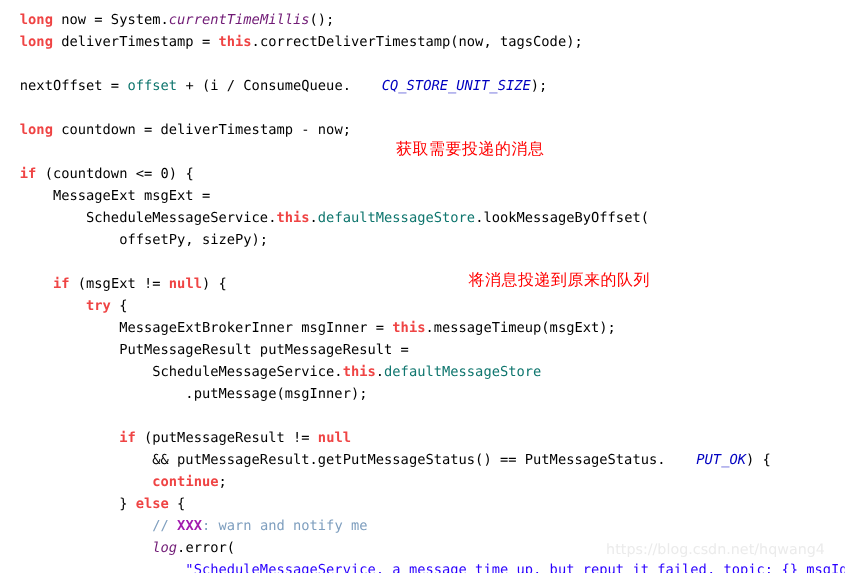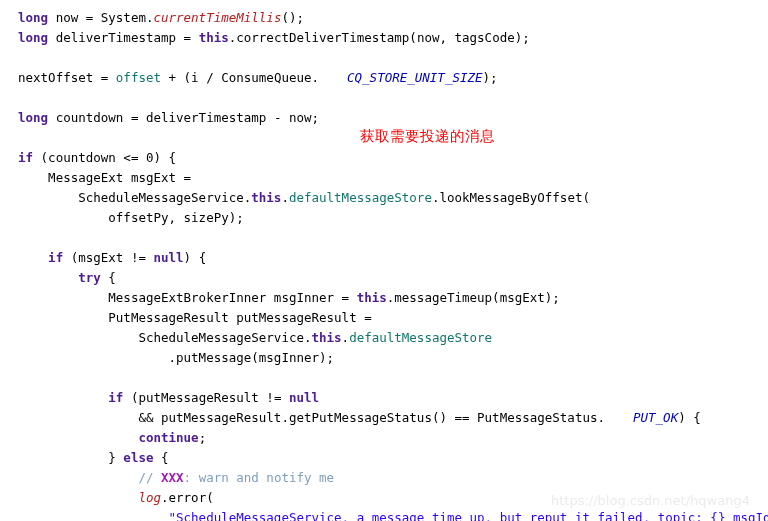--- a/index.html
+++ b/index.html
@@ -39,24 +39,24 @@
     letter-spacing: 0px;
   }
   .ln {
     display: block;
     height: 20px;
     padding-left: 18px;
     white-space: pre;
   }
 
   
-  .kw   { color: #4c1d95; font-weight: bold; }   
+  .kw   { color: #ef4444; font-weight: bold; }   
   .fld  { color: #0f766e; }                      
   .stat { color: #0000c0; font-style: italic; margin-left: 28px; }  
-  .mth  { color: #b91c1c; font-style: italic; }  
+  .mth  { color: #701a75; font-style: italic; }  
   .str  { color: #2a00ff; }                      
   .cmt  { color: #7f9fbf; }                      
   .cmt-tag { color: #a21caf; font-weight: bold; }
 
   
   .annot {
     position: absolute;
     color: #ff0000;
     font-family: "DejaVu Sans", "Liberation Sans", sans-serif;
     font-size: 14.5px;
@@ -80,16 +80,17 @@
 </head>
 <body>
 
 <div id="viewport">
 
   <pre id="code"><span class="ln"><span class="kw">long</span> now = System.<span class="mth">currentTimeMillis</span>();</span><span class="ln"><span class="kw">long</span> deliverTimestamp = <span class="kw">this</span>.correctDeliverTimestamp(now, tagsCode);</span><span class="ln"> </span><span class="ln">nextOffset = <span class="fld">offset</span> + (i / ConsumeQueue.<span class="stat">CQ_STORE_UNIT_SIZE</span>);</span><span class="ln"> </span><span class="ln"><span class="kw">long</span> countdown = deliverTimestamp - now;</span><span class="ln"> </span><span class="ln"><span class="kw">if</span> (countdown &lt;= 0) {</span><span class="ln">    MessageExt msgExt =</span><span class="ln">        ScheduleMessageService.<span class="kw">this</span>.<span class="fld">defaultMessageStore</span>.lookMessageByOffset(</span><span class="ln">            offsetPy, sizePy);</span><span class="ln"> </span><span class="ln">    <span class="kw">if</span> (msgExt != <span class="kw">null</span>) {</span><span class="ln">        <span class="kw">try</span> {</span><span class="ln">            MessageExtBrokerInner msgInner = <span class="kw">this</span>.messageTimeup(msgExt);</span><span class="ln">            PutMessageResult putMessageResult =</span><span class="ln">                ScheduleMessageService.<span class="kw">this</span>.<span class="fld">defaultMessageStore</span></span><span class="ln">                    .putMessage(msgInner);</span><span class="ln"> </span><span class="ln">            <span class="kw">if</span> (putMessageResult != <span class="kw">null</span></span><span class="ln">                &amp;&amp; putMessageResult.getPutMessageStatus() == PutMessageStatus.<span class="stat">PUT_OK</span>) {</span><span class="ln">                <span class="kw">continue</span>;</span><span class="ln">            } <span class="kw">else</span> {</span><span class="ln">                <span class="cmt">// <span class="cmt-tag">XXX</span>: warn and notify me</span></span><span class="ln">                <span class="mth">log</span>.error(</span><span class="ln">                    <span class="str">"ScheduleMessageService, a message time up, but reput it failed, topic: {} msgId {}"</span>,</span></pre>
 
 
   <div class="annot" style="left:360px; top:127px;">获取需要投递的消息</div>
 
+  <div class="annot" style="left:426px; top:246px;">将消息投递到原来的队列</div>
 
   <div id="watermark">https://blog.csdn.net/hqwang4</div>
 
 </div>
 
 </body></html>

